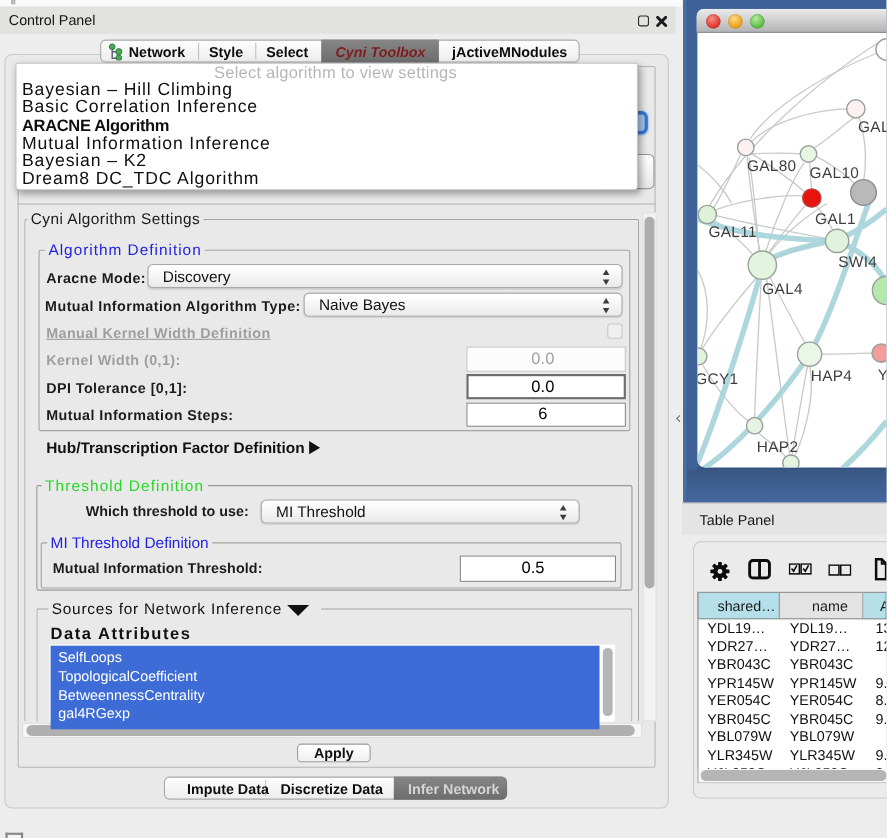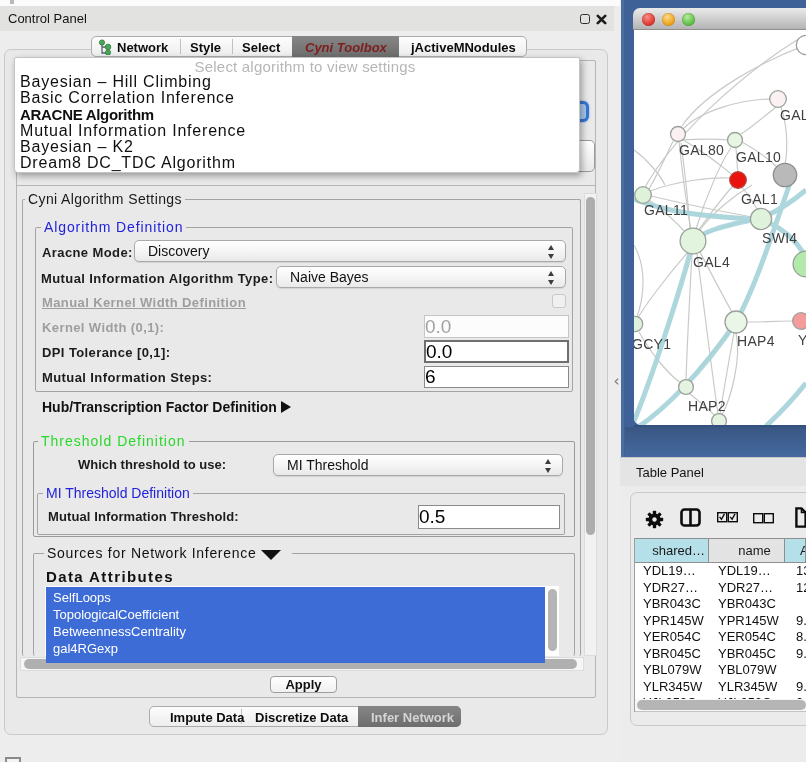--- a/index.html
+++ b/index.html
@@ -14,22 +14,22 @@
     font-size:14px; color:#111; line-height:20px; padding-left:13px;
     box-shadow:0 1px 1px rgba(0,0,0,0.10);
   }
   .carr { position:absolute; right:9px; top:3.5px; width:9px; height:14px; }
   .carr:before { content:""; position:absolute; left:1px; top:0;
     border-left:3.5px solid transparent; border-right:3.5px solid transparent;
     border-bottom:5px solid #3c3c3c; }
   .carr:after { content:""; position:absolute; left:1px; bottom:0;
     border-left:3.5px solid transparent; border-right:3.5px solid transparent;
     border-top:5px solid #3c3c3c; }
-  .field { position:absolute; background:#fff; font-size:19px; color:#000;
-    text-align:left; padding-right:6px; white-space:nowrap; }
+  .field { position:absolute; background:#fff; font-size:15px; color:#000;
+    text-align:center; padding-right:6px; white-space:nowrap; }
   .tbox { position:absolute; border:1px solid #a4a4a4; border-radius:2px; border-bottom:none; }
   .tbox2 { position:absolute; border:1px solid #a4a4a4; border-radius:2px; }
   .btitle { position:absolute; top:-9px; background:#e9e9e9; padding:0 3px; font-size:14px; line-height:16px; white-space:nowrap; }
   .titem { font-size:16px; letter-spacing:0.8px; color:#0f0f0f; white-space:nowrap; }
   .tabtext { position:absolute; font-size:13px; font-weight:bold; letter-spacing:0; color:#0c0c0c; }
 </style>
 </head>
 <body>
 
 <div class="abs" style="left:0;top:0;width:620px;height:6px;background:#fbfbfb;"></div>
@@ -82,21 +82,21 @@
 <div class="blab" style="left:42px;top:370px;">Mutual Information Steps:</div>
 <div class="field" style="left:424px;top:366px;width:145px;height:22px;border:1.5px solid #8a8a8a;line-height:19px;">6</div>
 
 <div class="abs" style="left:42px;top:399px;font-weight:bold;font-size:14px;color:#111;">Hub/Transcription Factor Definition</div>
 <div class="abs" style="left:281px;top:401px;width:0;height:0;border-top:6px solid transparent;border-bottom:6px solid transparent;border-left:10px solid #111;"></div>
 
 <div class="tbox2" style="left:33px;top:441px;width:542px;height:96px;border-color:#9a9a9a;"></div>
 <div class="btitle" style="left:38px;top:433px;color:#28d828;letter-spacing:1px;">Threshold Definition</div>
 
 <div class="blab" style="left:78px;top:457px;letter-spacing:0;">Which threshold to use:</div>
-<div class="combo" style="left:237px;top:454px;width:290px;margin-left:36px;">MI Threshold<i class="carr"></i></div>
+<div class="combo" style="left:237px;top:454px;width:290px;">MI Threshold<i class="carr"></i></div>
 
 <div class="tbox2" style="left:37px;top:493px;width:528px;height:42px;"></div>
 <div class="btitle" style="left:43px;top:485px;color:#2222dd;">MI Threshold Definition</div>
 <div class="blab" style="left:48px;top:509px;letter-spacing:0.1px;">Mutual Information Threshold:</div>
 <div class="field" style="left:418px;top:505px;width:142px;height:24px;border:1.5px solid #8a8a8a;line-height:21px;padding-right:9px;">0.5</div>
 
 <div class="tbox" style="left:33px;top:553px;width:542px;height:103px;"></div>
 <div class="btitle" style="left:44px;top:545px;color:#111;letter-spacing:0.7px;">Sources for Network Inference&nbsp;&nbsp;&nbsp;&nbsp;&nbsp;&nbsp;&nbsp;</div>
 <div class="abs" style="left:261px;top:550px;width:0;height:0;border-left:10.5px solid transparent;border-right:10.5px solid transparent;border-top:10px solid #111;"></div>
 

